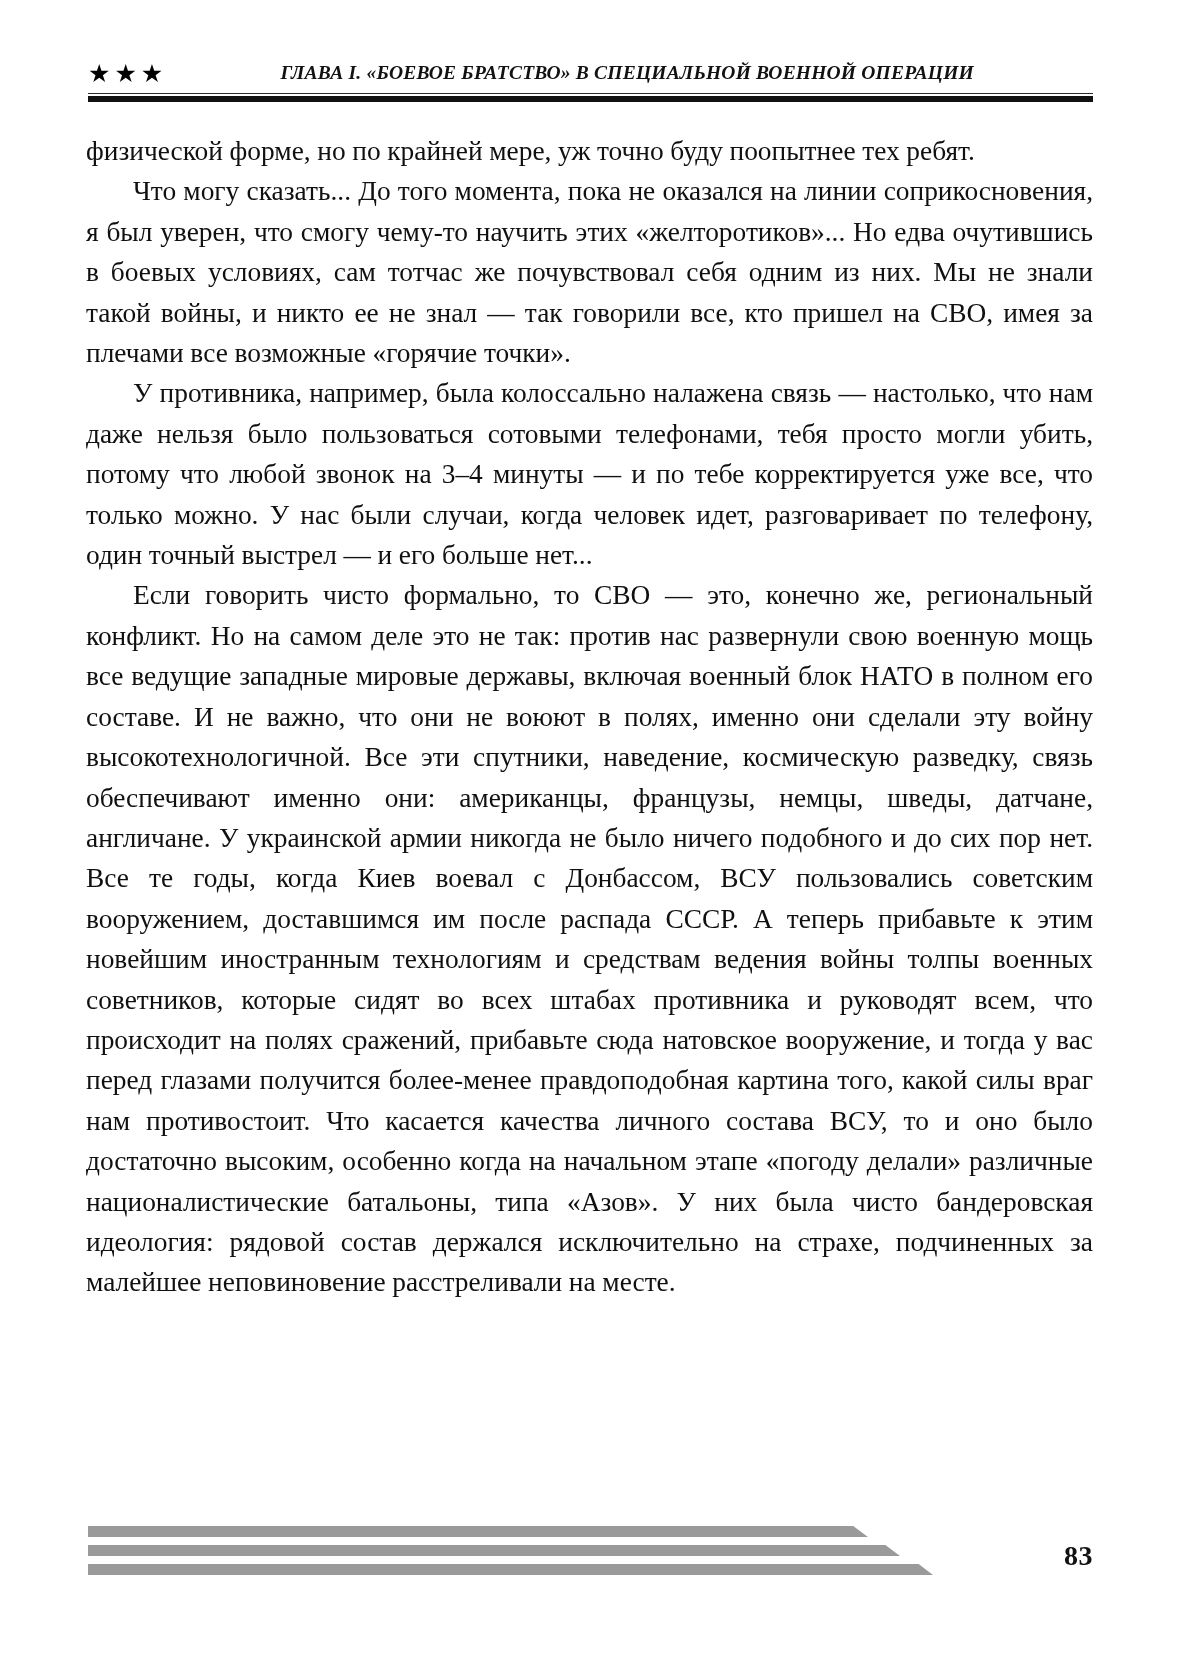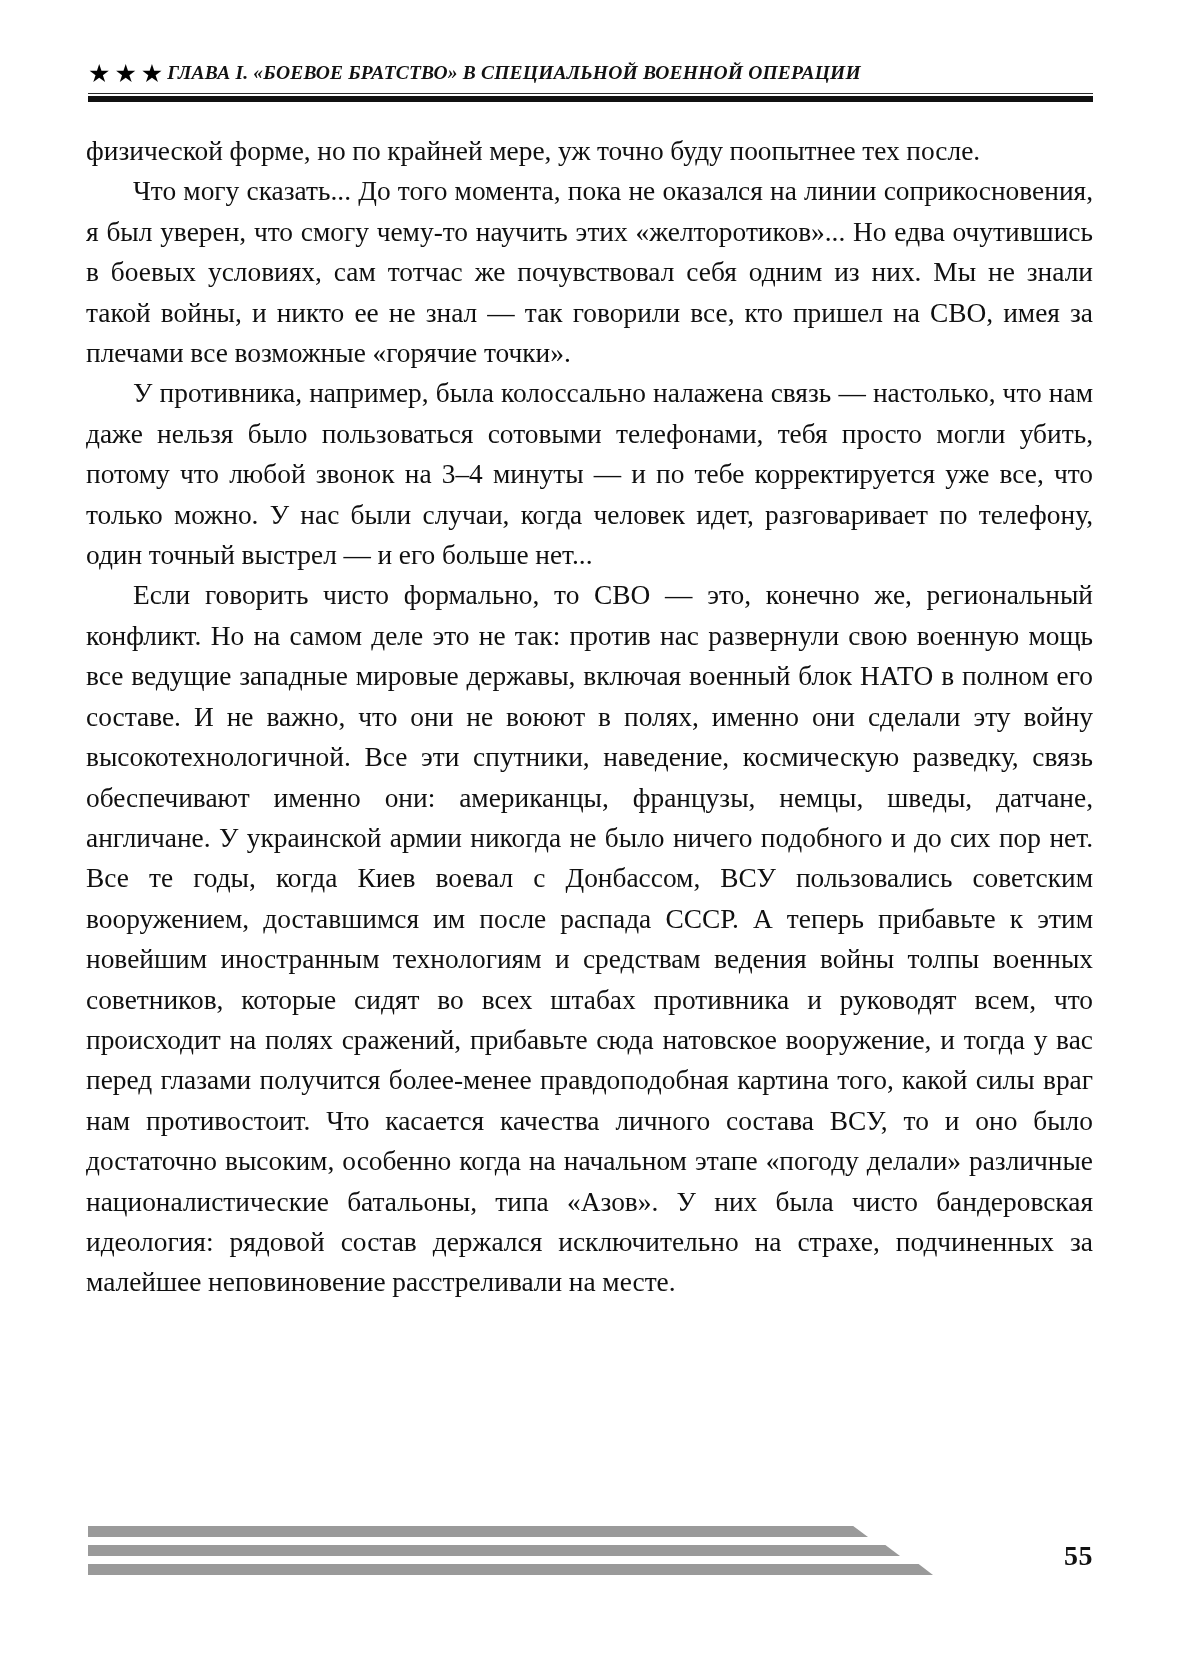--- a/index.html
+++ b/index.html
@@ -31,21 +31,21 @@
   .stars {
     flex: 0 0 auto;
     font-size: 25px;
     line-height: 1;
     letter-spacing: 4px;
     color: #000000;
     white-space: nowrap;
   }
   .head-title {
     flex: 1 1 auto;
-    text-align: left;
+    text-align: center;
     font-style: italic;
     font-weight: 700;
     font-size: 19.5px;
     letter-spacing: 0.2px;
     color: #121212;
     white-space: nowrap;
     padding-right: 6px;
   }
   .head-rule {
     position: absolute;
@@ -125,28 +125,28 @@
 <div class="page">
 
   <div class="running-head">
     <span class="stars">★★★</span>
     <span class="head-title">ГЛАВА I. «БОЕВОЕ БРАТСТВО» В СПЕЦИАЛЬНОЙ ВОЕННОЙ ОПЕРАЦИИ</span>
   </div>
   <div class="head-rule-thin"></div>
   <div class="head-rule"></div>
 
   <div class="body-col">
-    <p>физической форме, но по крайней мере, уж точно буду поопытнее тех после.</p>
+    <p>физической форме, но по крайней мере, уж точно буду поопытнее тех ребят.</p>
     <p class="indent">Что могу сказать... До того момента, пока не оказался на линии соприкосновения, я был уверен, что смогу чему-то научить этих «желторотиков»... Но едва очутившись в боевых условиях, сам тотчас же почувствовал себя одним из них. Мы не знали такой войны, и никто ее не знал — так говорили все, кто пришел на СВО, имея за плечами все возможные «горячие точки».</p>
     <p class="indent">У противника, например, была колоссально налажена связь — настолько, что нам даже нельзя было пользоваться сотовыми телефонами, тебя просто могли убить, потому что любой звонок на 3–4 минуты — и по тебе корректируется уже все, что только можно. У нас были случаи, когда человек идет, разговаривает по телефону, один точный выстрел — и его больше нет...</p>
     <p class="indent">Если говорить чисто формально, то СВО — это, конечно же, региональный конфликт. Но на самом деле это не так: против нас развернули свою военную мощь все ведущие западные мировые державы, включая военный блок НАТО в полном его составе. И не важно, что они не воюют в полях, именно они сделали эту войну высокотехнологичной. Все эти спутники, наведение, космическую разведку, связь обеспечивают именно они: американцы, французы, немцы, шведы, датчане, англичане. У украинской армии никогда не было ничего подобного и до сих пор нет. Все те годы, когда Киев воевал с Донбассом, ВСУ пользовались советским вооружением, доставшимся им после распада СССР. А теперь прибавьте к этим новейшим иностранным технологиям и средствам ведения войны толпы военных советников, которые сидят во всех штабах противника и руководят всем, что происходит на полях сражений, прибавьте сюда натовское вооружение, и тогда у вас перед глазами получится более-менее правдоподобная картина того, какой силы враг нам противостоит. Что касается качества личного состава ВСУ, то и оно было достаточно высоким, особенно когда на начальном этапе «погоду делали» различные националистические батальоны, типа «Азов». У них была чисто бандеровская идеология: рядовой состав держался исключительно на страхе, подчиненных за малейшее неповиновение расстреливали на месте.</p>
   </div>
 
   <div class="footer">
     <div class="bars">
       <div class="bar b1" style="background: rgb(154, 154, 154);"></div>
       <div class="bar b2" style="background: rgb(154, 154, 154);"></div>
       <div class="bar b3" style="background: rgb(154, 154, 154);"></div>
     </div>
-    <div class="page-number">55</div>
+    <div class="page-number">83</div>
   </div>
 
 </div>
 
 </body></html>

